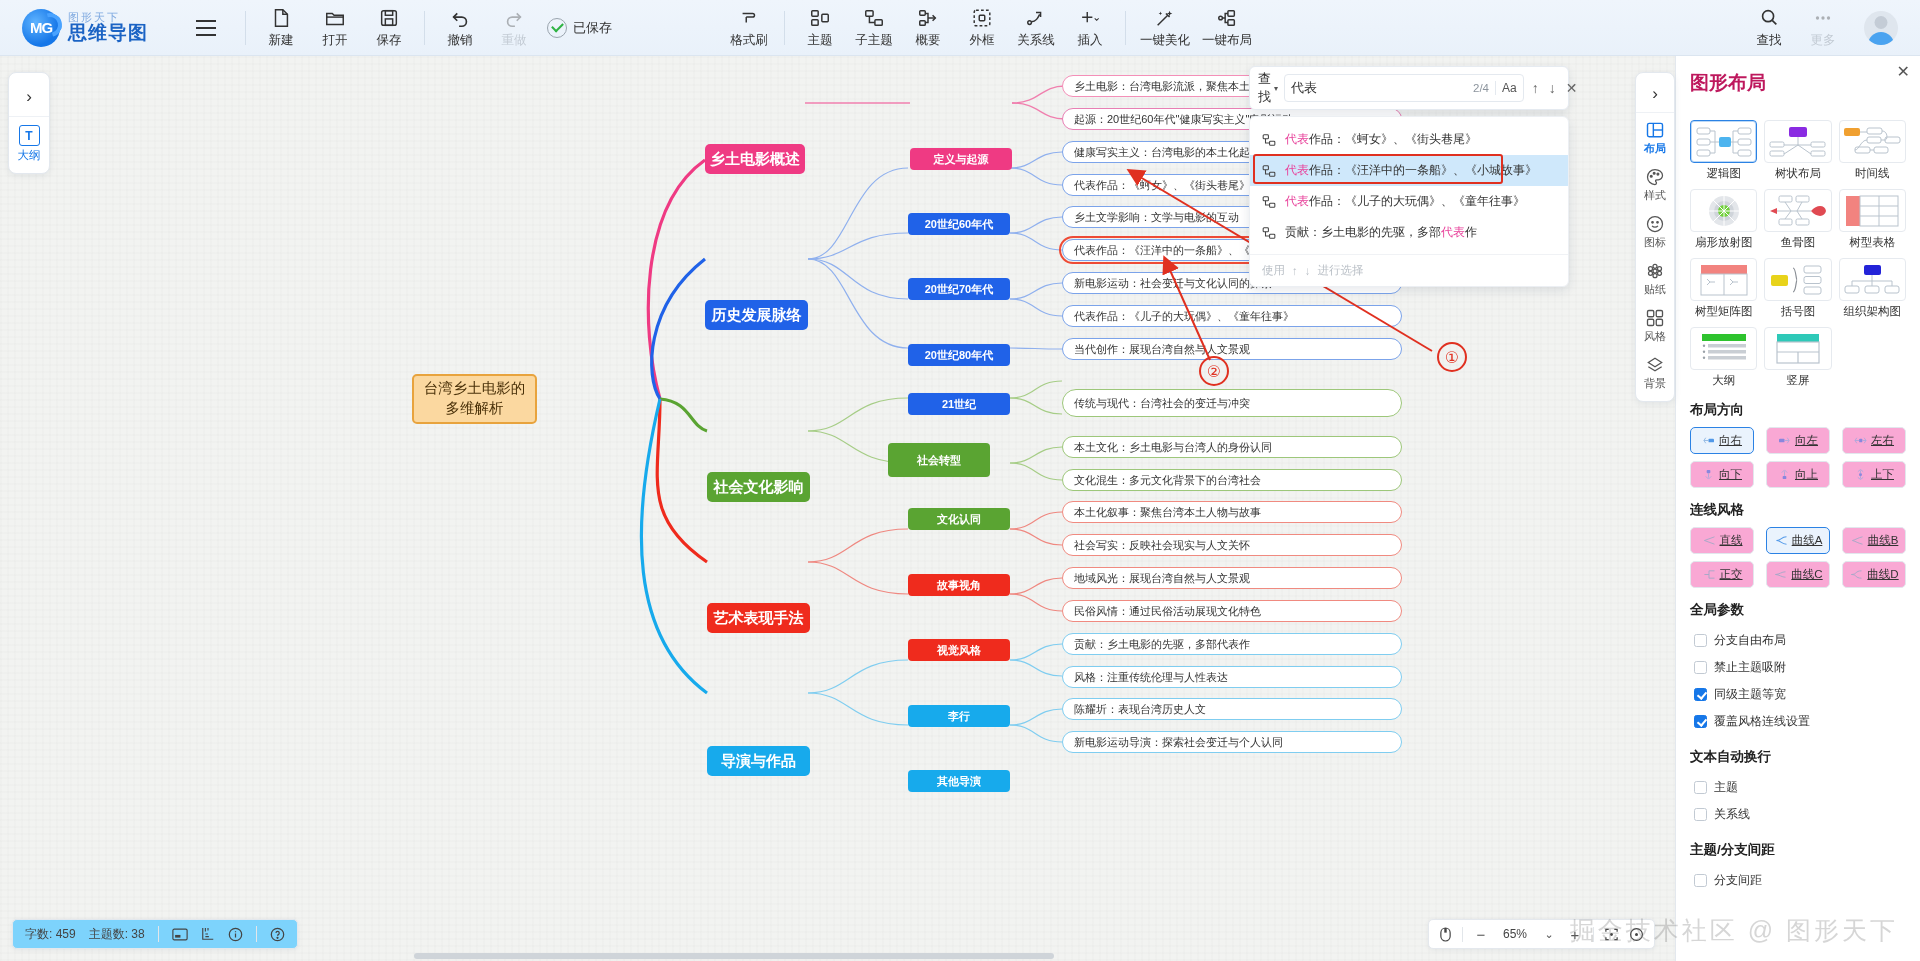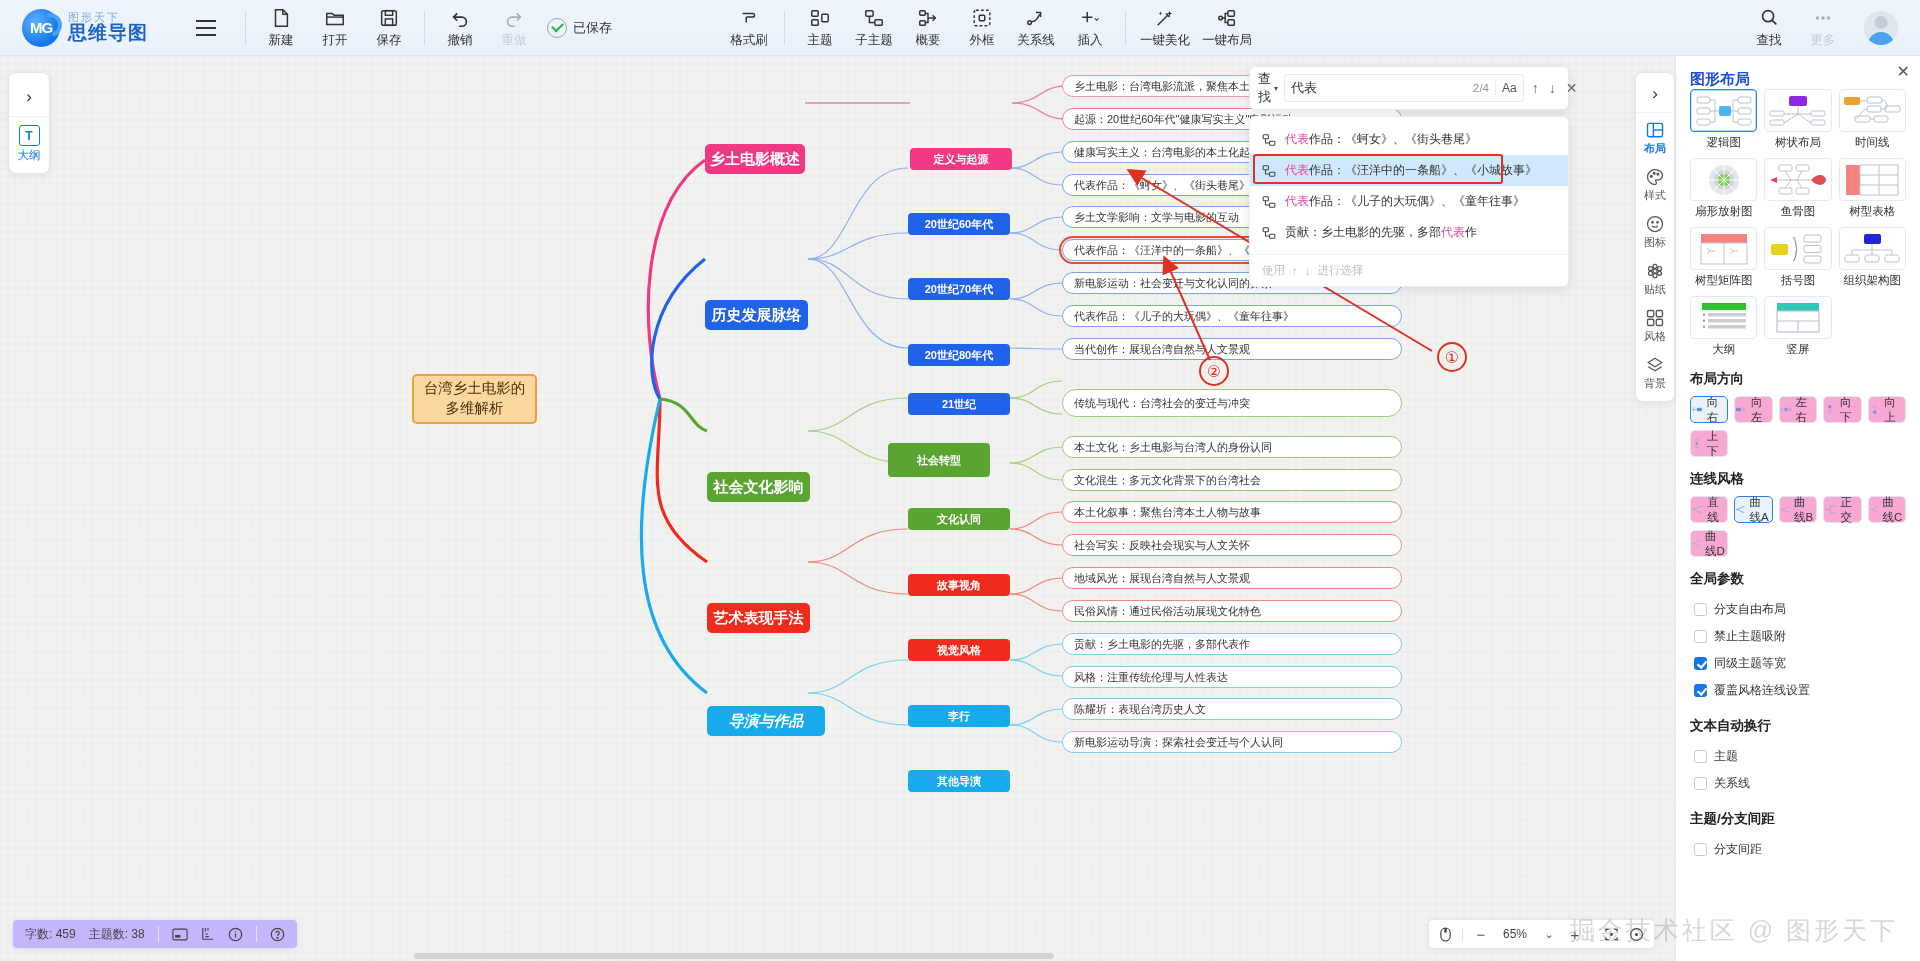--- a/index.html
+++ b/index.html
@@ -116,31 +116,31 @@
   .rr-item .rr-lbl{font-size:11px;color:#555;}
   .rr-item.active .rr-lbl{color:#1677e8;font-weight:bold;}
   .rr-item svg{display:block;}
 
   
   .rpanel{
     position:absolute; right:0; top:56px; width:245px; height:905px;
     background:#fff; border-left:1px solid #e3e8ee; padding:14px 14px 0; overflow:hidden;
   }
   .rp-close{position:absolute;right:10px;top:8px;font-size:16px;color:#555;cursor:pointer;line-height:1;}
-  .rp-title{font-size:15px;font-weight:bold;color:#1d4ed8;margin-bottom:0;}
+  .rp-title{font-size:19px;font-weight:bold;color:#be185d;margin-bottom:24px;}
   .rp-sec{font-size:13.5px;font-weight:bold;color:#222;margin:13px 0 8px;}
 
   .lay-grid{display:grid;grid-template-columns:repeat(3,1fr);gap:8px 7px;}
   .lay-cell{display:flex;flex-direction:column;align-items:center;gap:3px;cursor:pointer;}
   .lay-thumb{width:100%;height:43px;border:1px solid #e6eaef;border-radius:4px;background:#fff;
     display:flex;align-items:center;justify-content:center;overflow:hidden;}
   .lay-cell.sel .lay-thumb{border:1.6px solid #2b82e4;box-shadow:0 0 0 1px #bcd9f7 inset;}
   .lay-lbl{font-size:11.5px;color:#333;}
 
-  .btn-grid{display:grid;grid-template-columns:repeat(5,1fr);gap:7px 6px;}
+  .btn-grid{display:grid;grid-template-columns:repeat(3,1fr);gap:7px 12px;text-decoration:underline;}
   .opt-btn{
     height:27px;border:1px solid #e2e7ed;border-radius:5px;background:#f9a8d4;
     display:flex;align-items:center;justify-content:center;gap:4px;font-size:11.5px;color:#333;cursor:pointer;
   }
   .opt-btn.sel{border:1.4px solid #2b82e4;background:#eaf3fd;}
   .opt-btn svg{display:block;opacity:.8;}
 
   .chk-row{display:flex;align-items:center;gap:7px;padding:5px 0 5px 4px;cursor:pointer;}
   .chk{width:13px;height:13px;border:1.4px solid #c2cad3;border-radius:2.5px;background:#fff;flex:0 0 auto;}
   .chk.on{background:#1677e8;border-color:#1677e8;position:relative;}
@@ -167,21 +167,21 @@
   }
   .sres{display:flex;align-items:center;gap:9px;height:31px;padding:0 12px;cursor:pointer;font-size:12px;color:#333;white-space:nowrap;}
   .sres.sel{background:#cfe8fb;}
   .sres .hi{color:#e8429b;}
   .sres-hlbox{position:absolute;left:3px;width:250px;height:30px;border:2px solid #e03020;border-radius:3px;pointer-events:none;}
   .sfoot{border-top:1px solid #f0f2f5;margin-top:6px;height:32px;display:flex;align-items:center;gap:7px;
     padding:0 12px;font-size:11.5px;color:#b9bfc6;}
 
   
   .statL{
-    position:absolute;left:12px;bottom:12px;height:30px;background:#c4b5fd;border:1px solid #e4e8ed;
+    position:absolute;left:12px;bottom:12px;height:30px;background:#7dd3fc;border:1px solid #e4e8ed;
     border-radius:5px;box-shadow:0 1px 5px rgba(20,40,70,.07);display:flex;align-items:center;
     padding:0 12px;gap:13px;font-size:12px;color:#444;justify-content:space-between;
   }
   .statL .vsep{width:1px;height:16px;background:#e2e6ea;}
   .sicon{cursor:pointer;display:flex;align-items:center;}
   .statR{
     position:absolute;right:265px;bottom:12px;height:30px;background:#fff;border:1px solid #e4e8ed;
     border-radius:5px;box-shadow:0 1px 5px rgba(20,40,70,.07);display:flex;align-items:center;
     padding:0 10px;gap:10px;font-size:12px;color:#444;
   }
@@ -417,21 +417,21 @@
       <path d="M1010 669 C 1035 669, 1035 653, 1062 653" stroke="#7fcdf0" stroke-width="1.2" fill="none"></path>
       <path d="M1010 669 C 1035 669, 1035 686, 1062 686" stroke="#7fcdf0" stroke-width="1.2" fill="none"></path>
     </svg>
 
     <div class="node n-root" style="left:412px;top:318px;width:125px;height:50px;">台湾乡土电影的多维解析</div>
 
     <div class="node n-main" style="left:705px;top:88px;width:100px;height:30px;background:#ef3a83;">乡土电影概述</div>
     <div class="node n-main" style="left:705px;top:244px;width:103px;height:30px;background:#2062e8;">历史发展脉络</div>
     <div class="node n-main" style="left:707px;top:416px;width:103px;height:30px;background:#5aa432;">社会文化影响</div>
     <div class="node n-main" style="left:707px;top:547px;width:103px;height:30px;background:#ef2b1d;">艺术表现手法</div>
-    <div class="node n-main" style="left:707px;top:650px;width:118px;height:30px;background:#17aaec;font-style:italic;">导演与作品</div>
+    <div class="node n-main" style="left:707px;top:690px;width:103px;height:30px;background:#17aaec;">导演与作品</div>
 
     <div class="node n-sub" style="left:910px;top:92px;width:102px;height:22px;background:#ef3a83;">定义与起源</div>
 
     <div class="node n-sub" style="left:908px;top:157px;width:102px;height:22px;background:#2062e8;">20世纪60年代</div>
     <div class="node n-sub" style="left:908px;top:222px;width:102px;height:22px;background:#2062e8;">20世纪70年代</div>
     <div class="node n-sub" style="left:908px;top:288px;width:102px;height:22px;background:#2062e8;">20世纪80年代</div>
     <div class="node n-sub" style="left:908px;top:337px;width:102px;height:22px;background:#2062e8;">21世纪</div>
 
     <div class="node n-sub" style="left:888px;top:387px;width:102px;height:34px;background:#5aa432;">社会转型</div>
     <div class="node n-sub" style="left:908px;top:452px;width:102px;height:22px;background:#5aa432;">文化认同</div>

